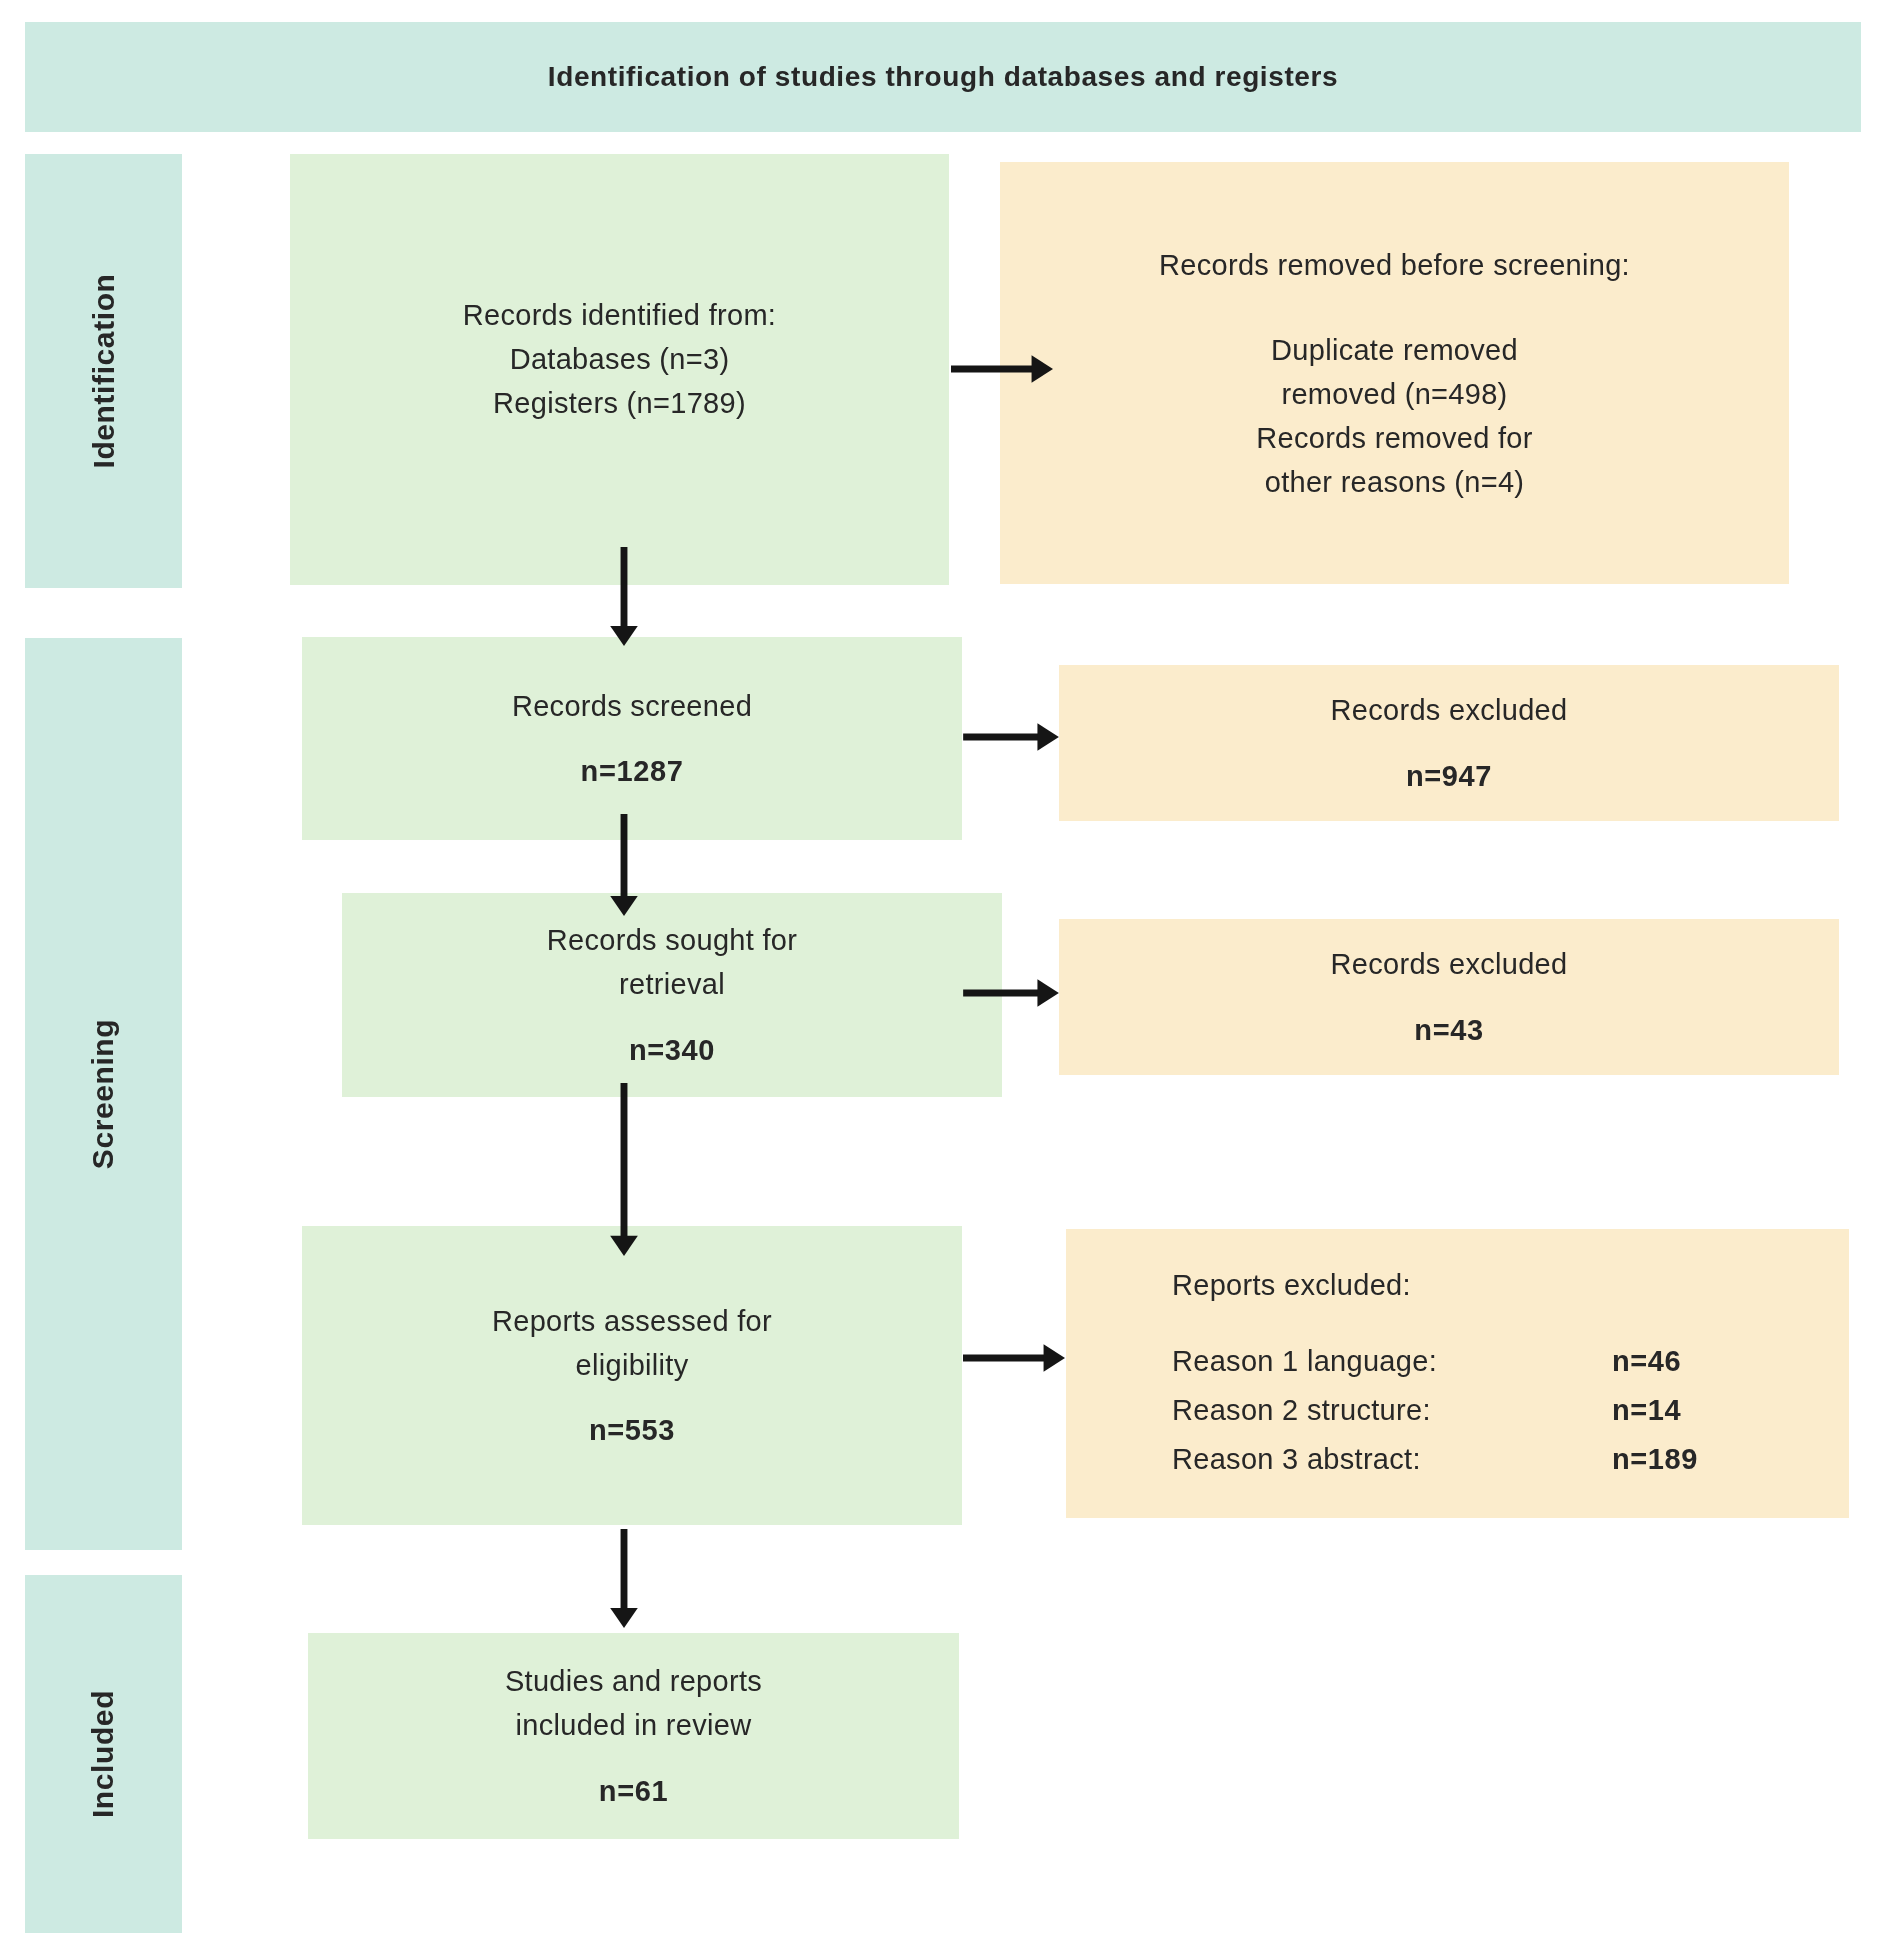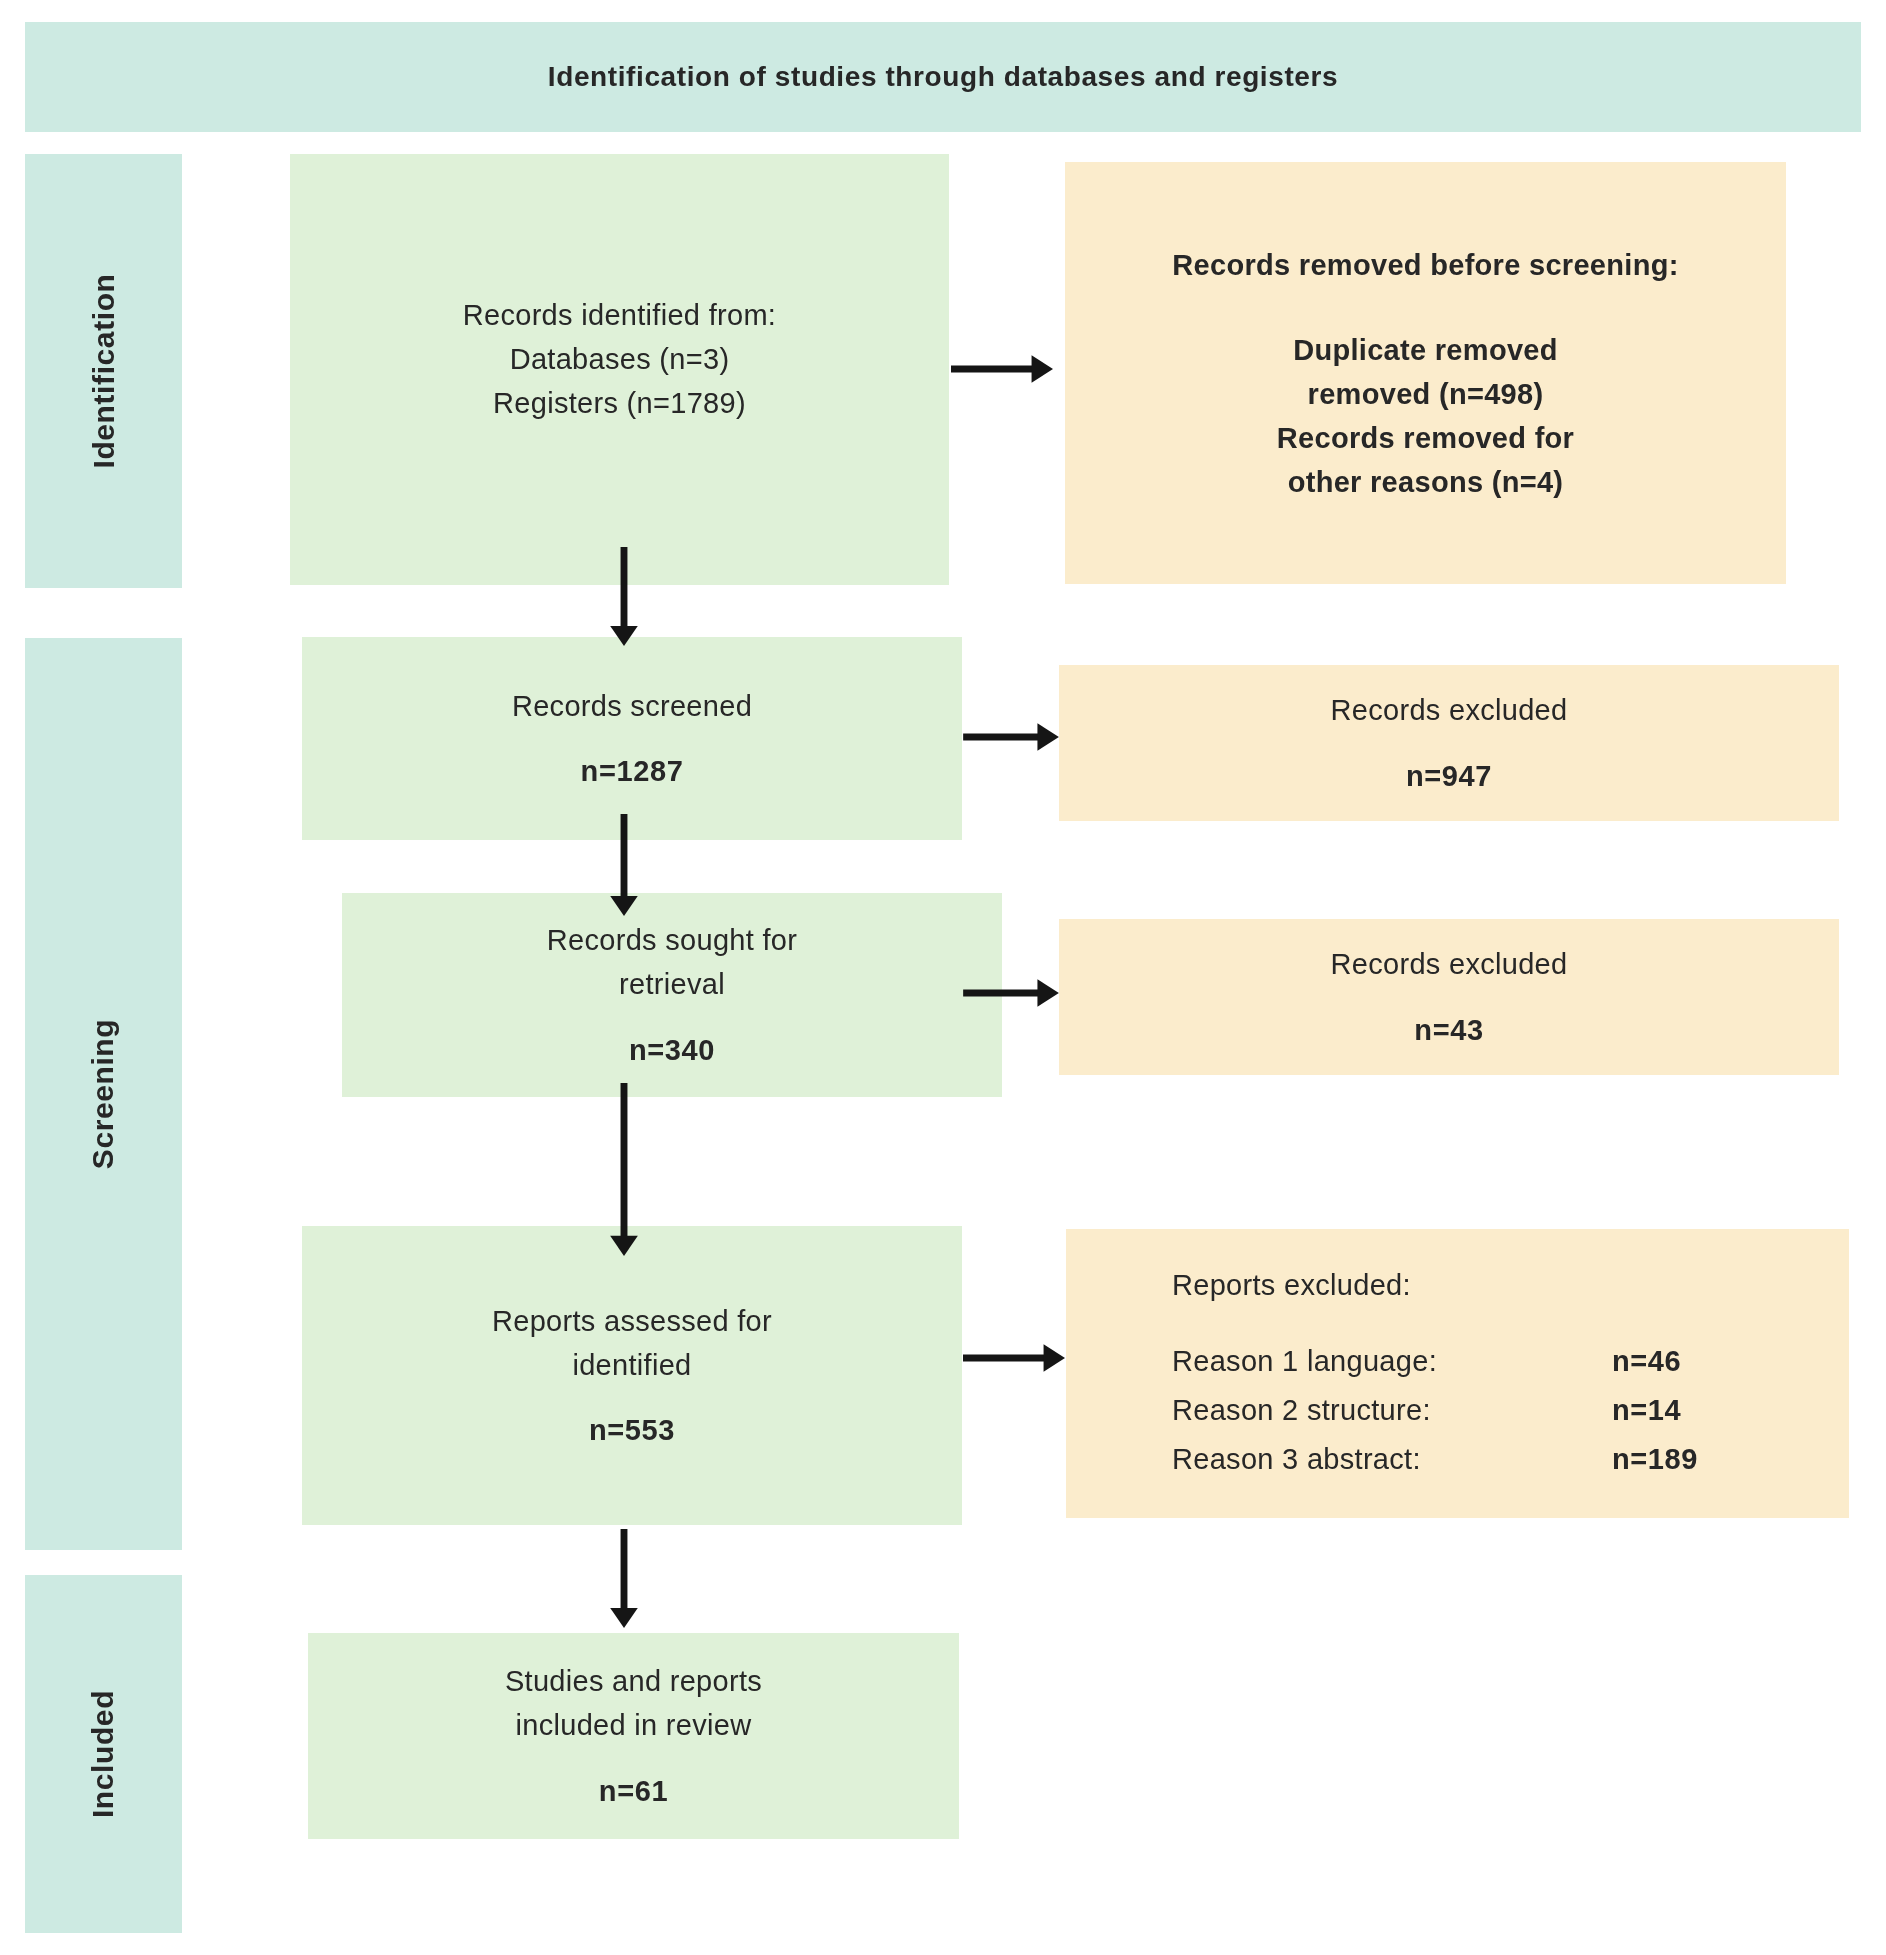--- a/index.html
+++ b/index.html
@@ -27,21 +27,21 @@
   .stage-included{left:25px; top:1575px; width:157px; height:358px;}
   .fbox{
     position:absolute; display:flex; flex-direction:column;
     align-items:center; justify-content:center; text-align:center;
     font-size:29px; line-height:44px; letter-spacing:0.3px;
   }
   .green-box{background:var(--green);}
   .orange-box{background:var(--orange);}
   .count{font-weight:700; margin-top:21.4px; letter-spacing:0.6px;}
   .box-identified{left:290px; top:154px; width:659px; height:431px; padding-bottom:21px; box-sizing:border-box;}
-  .box-removed{left:1065px; top:162px; width:721px; height:422px;font-weight:bold;}
+  .box-removed{left:1000px; top:162px; width:789px; height:422px;}
   .box-removed .heading{margin-bottom:41px;}
   .box-screened{left:302px; top:637px; width:660px; height:203px;}
   .box-excluded-1{left:1059px; top:665px; width:780px; height:156px;}
   .box-sought{left:302px; top:893px; width:660px; height:204px;margin-left:40px;}
   .box-excluded-2{left:1059px; top:919px; width:780px; height:156px;}
   .box-assessed{left:302px; top:1226px; width:660px; height:299px;}
   .box-reports-excluded{
     left:1066px; top:1229px; width:783px; height:289px;
     align-items:flex-start; text-align:left; padding-left:106px; box-sizing:border-box;
   }
@@ -103,21 +103,21 @@
     <div class="count">n=340</div>
   </div>
 
   <div class="fbox orange-box box-excluded-2">
     <div>Records excluded</div>
     <div class="count">n=43</div>
   </div>
 
   <div class="fbox green-box box-assessed">
     <div>Reports assessed for</div>
-    <div>identified</div>
+    <div>eligibility</div>
     <div class="count">n=553</div>
   </div>
 
   <div class="fbox orange-box box-reports-excluded">
     <div class="heading">Reports excluded:</div>
     <div class="reason">
       <div class="rlabel">Reason 1 language:</div>
       <div class="rcount">n=46</div>
     </div>
     <div class="reason">

